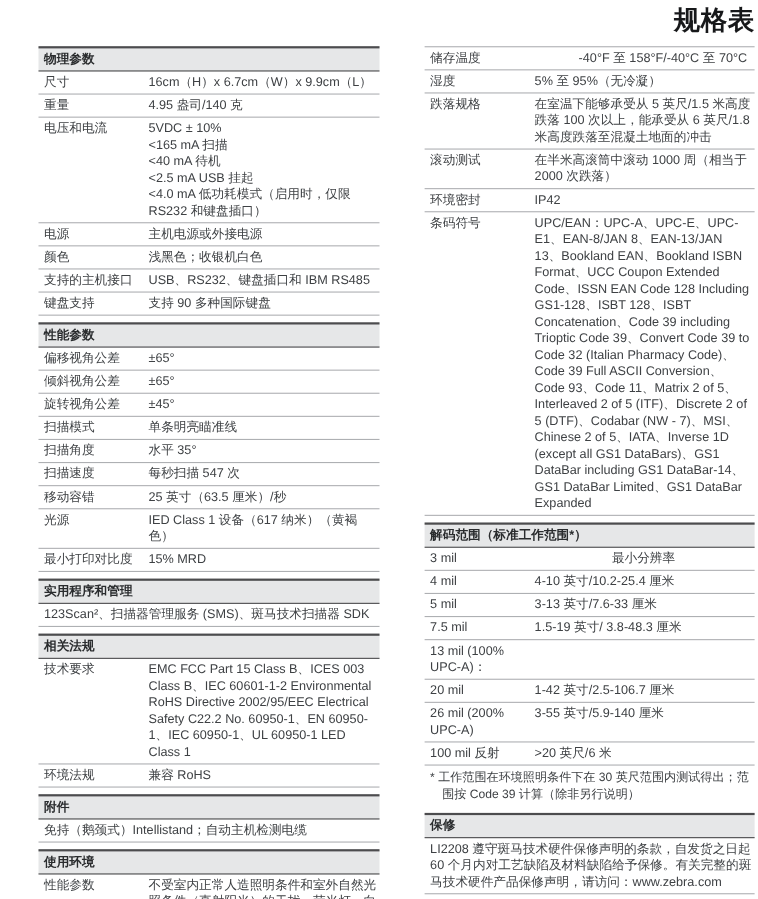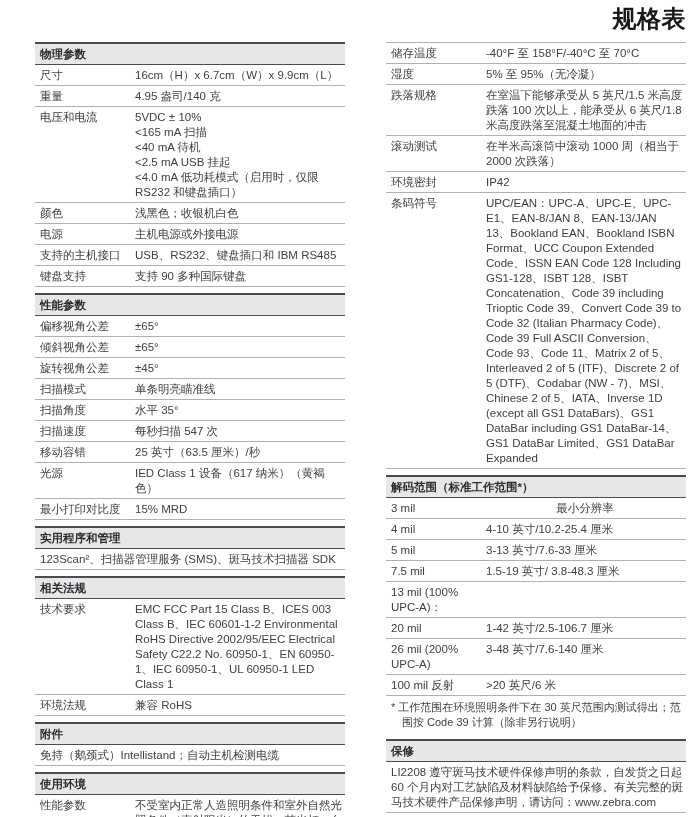--- a/index.html
+++ b/index.html
@@ -33,21 +33,21 @@
     border-top:2px solid var(--rule-dark);
     border-bottom:1px solid var(--rule-dark);
     font-weight:bold;color:#2a2c2e;
     padding:2.5px 5px;
   }
   .row{
     display:flex;align-items:flex-start;
     border-bottom:1px solid var(--rule-light);
     padding:2.5px 0;
   }
-  .spec-section.no-title > .row:first-child{border-top:1px solid var(--rule-light);}
+  .spec-section.no-title > .row:first-child{border-top:1px solid var(--rule-light);gap:40px;}
   .row .label{width:100px;flex:none;padding-left:5px;}
   .row .value{flex:1;white-space:pre-line;padding-right:2px;}
   .row .value.center{text-align:center;}
   .row.full .value{padding-left:5px;}
   .spec-section.table-sec .row{align-items:flex-start;}
   .sec-note{
     padding:4px 2px 3px 16px;text-indent:-11px;
     font-size:11px;line-height:15px;
   }
 </style>
@@ -70,26 +70,26 @@
           </div>
           <div class="row">
             <div class="label">电压和电流</div>
             <div class="value">5VDC ± 10%
 &lt;165 mA 扫描
 &lt;40 mA 待机
 &lt;2.5 mA USB 挂起
 &lt;4.0 mA 低功耗模式（启用时，仅限 RS232 和键盘插口）</div>
           </div>
           <div class="row">
+            <div class="label">电源</div>
+            <div class="value">主机电源或外接电源</div>
+          </div>
+          <div class="row">
             <div class="label">颜色</div>
             <div class="value">浅黑色；收银机白色</div>
-          </div>
-          <div class="row">
-            <div class="label">电源</div>
-            <div class="value">主机电源或外接电源</div>
           </div>
           <div class="row">
             <div class="label">支持的主机接口</div>
             <div class="value">USB、RS232、键盘插口和 IBM RS485</div>
           </div>
           <div class="row">
             <div class="label">键盘支持</div>
             <div class="value">支持 90 多种国际键盘</div>
           </div>
         </section>
@@ -210,21 +210,21 @@
           </div>
           <div class="row">
             <div class="label">13 mil (100% UPC-A)：</div>
           </div>
           <div class="row">
             <div class="label">20 mil</div>
             <div class="value">1-42 英寸/2.5-106.7 厘米</div>
           </div>
           <div class="row">
             <div class="label">26 mil (200% UPC-A)</div>
-            <div class="value">3-48 英寸/7.6-140 厘米</div>
+            <div class="value">3-55 英寸/5.9-140 厘米</div>
           </div>
           <div class="row">
             <div class="label">100 mil 反射</div>
             <div class="value">&gt;20 英尺/6 米</div>
           </div>
           <div class="sec-note">* 工作范围在环境照明条件下在 30 英尺范围内测试得出；范围按 Code 39 计算（除非另行说明）</div>
         </section>
         <section class="spec-section">
           <div class="sec-header">保修</div>
           <div class="row full">

